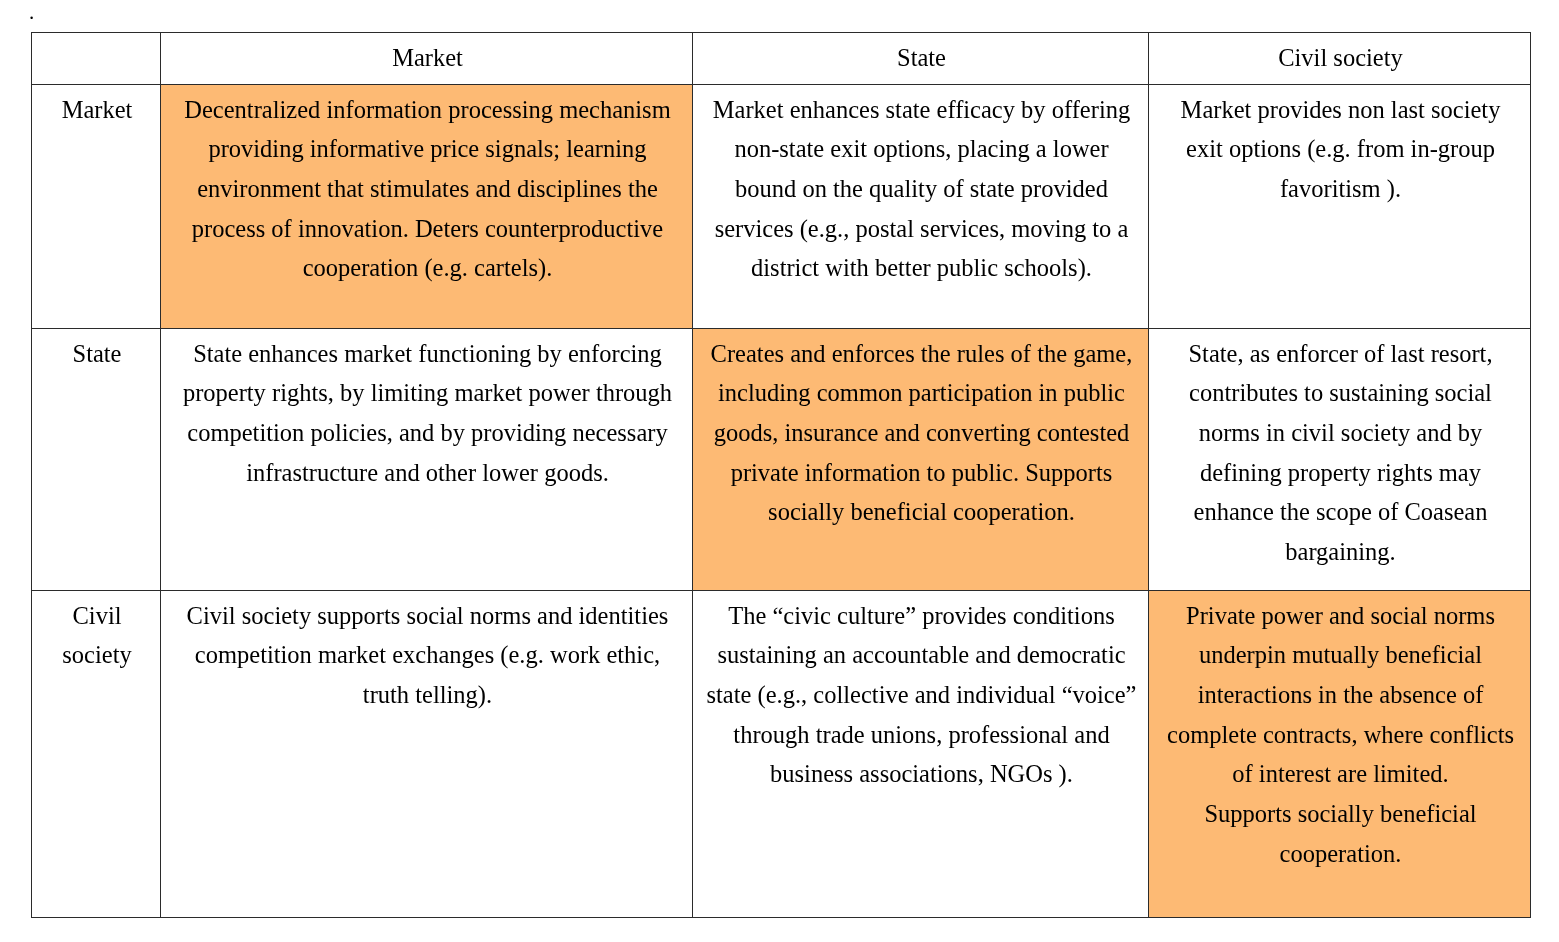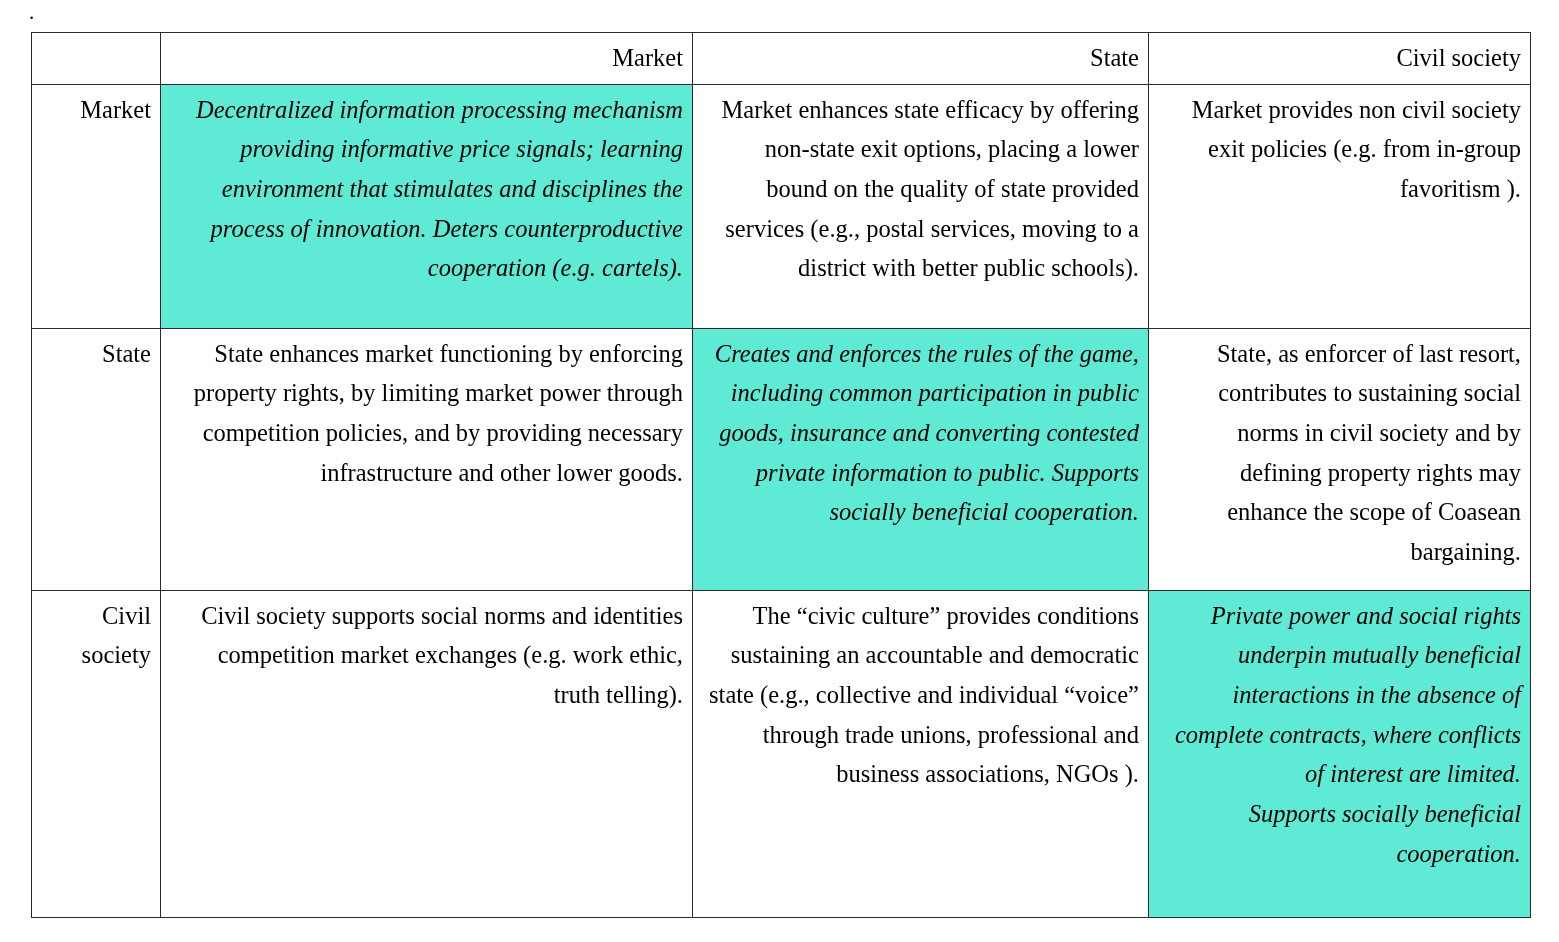--- a/index.html
+++ b/index.html
@@ -36,21 +36,21 @@
   }
 
   #matrix-table td,
   #matrix-table th {
     border: 1.5px solid #2b2b2b;
     vertical-align: top;
     padding: 5px 9px 6px 11px;
     font-size: 24.5px;
     line-height: 1.62;
     font-weight: normal;
-    text-align: right;
+    text-align: center;
   }
 
   
   col.c-corner { width: 129px; }
   col.c-market { width: 532px; }
   col.c-state  { width: 456px; }
   col.c-civil  { width: 382px; }
 
   
   tr.header-row td {
@@ -67,22 +67,21 @@
     padding-right: 4px;
   }
 
   
   tr.body-row-1 td { height: 232px; }
   tr.body-row-2 td { height: 250px; }
   tr.body-row-3 td { height: 315px; }
 
   
   td.diagonal {
-    background: #5eead4;
-    font-style: italic;
+    background: #fdba74;
   }
 
   .cell-text {
     display: block;
     white-space: pre-line;
   }
 </style>
 </head>
 <body>
 
@@ -105,21 +104,21 @@
 
     <tr class="body-row-1">
       <td class="row-header">Market</td>
       <td class="diagonal">
         <span class="cell-text">Decentralized information processing mechanism providing informative price signals; learning environment that stimulates and disciplines the process of innovation. Deters counterproductive cooperation (e.g. cartels).</span>
       </td>
       <td>
         <span class="cell-text">Market enhances state efficacy by offering non-state exit options, placing a lower bound on the quality of state provided services (e.g., postal services, moving to a district with better public schools).</span>
       </td>
       <td>
-        <span class="cell-text">Market provides non civil society exit policies (e.g. from in-group favoritism ).</span>
+        <span class="cell-text">Market provides non last society exit options (e.g. from in-group favoritism ).</span>
       </td>
     </tr>
 
     <tr class="body-row-2">
       <td class="row-header">State</td>
       <td>
         <span class="cell-text">State enhances market functioning by enforcing property rights, by limiting market power through competition policies, and by providing necessary infrastructure and other lower goods.</span>
       </td>
       <td class="diagonal">
         <span class="cell-text">Creates and enforces the rules of the game, including common participation in public goods, insurance and converting contested private information to public. Supports socially beneficial cooperation.</span>
@@ -131,18 +130,18 @@
 
     <tr class="body-row-3">
       <td class="row-header">Civil society</td>
       <td>
         <span class="cell-text">Civil society supports social norms and identities competition market exchanges (e.g. work ethic, truth telling).</span>
       </td>
       <td>
         <span class="cell-text">The “civic culture” provides conditions sustaining an accountable and democratic state (e.g., collective and individual “voice” through trade unions, professional and business associations, NGOs ).</span>
       </td>
       <td class="diagonal">
-        <span class="cell-text">Private power and social rights underpin mutually beneficial interactions in the absence of complete contracts, where conflicts of interest are limited.
+        <span class="cell-text">Private power and social norms underpin mutually beneficial interactions in the absence of complete contracts, where conflicts of interest are limited.
 Supports socially beneficial cooperation.</span>
       </td>
     </tr>
   </tbody>
 </table>
 
 </body></html>

